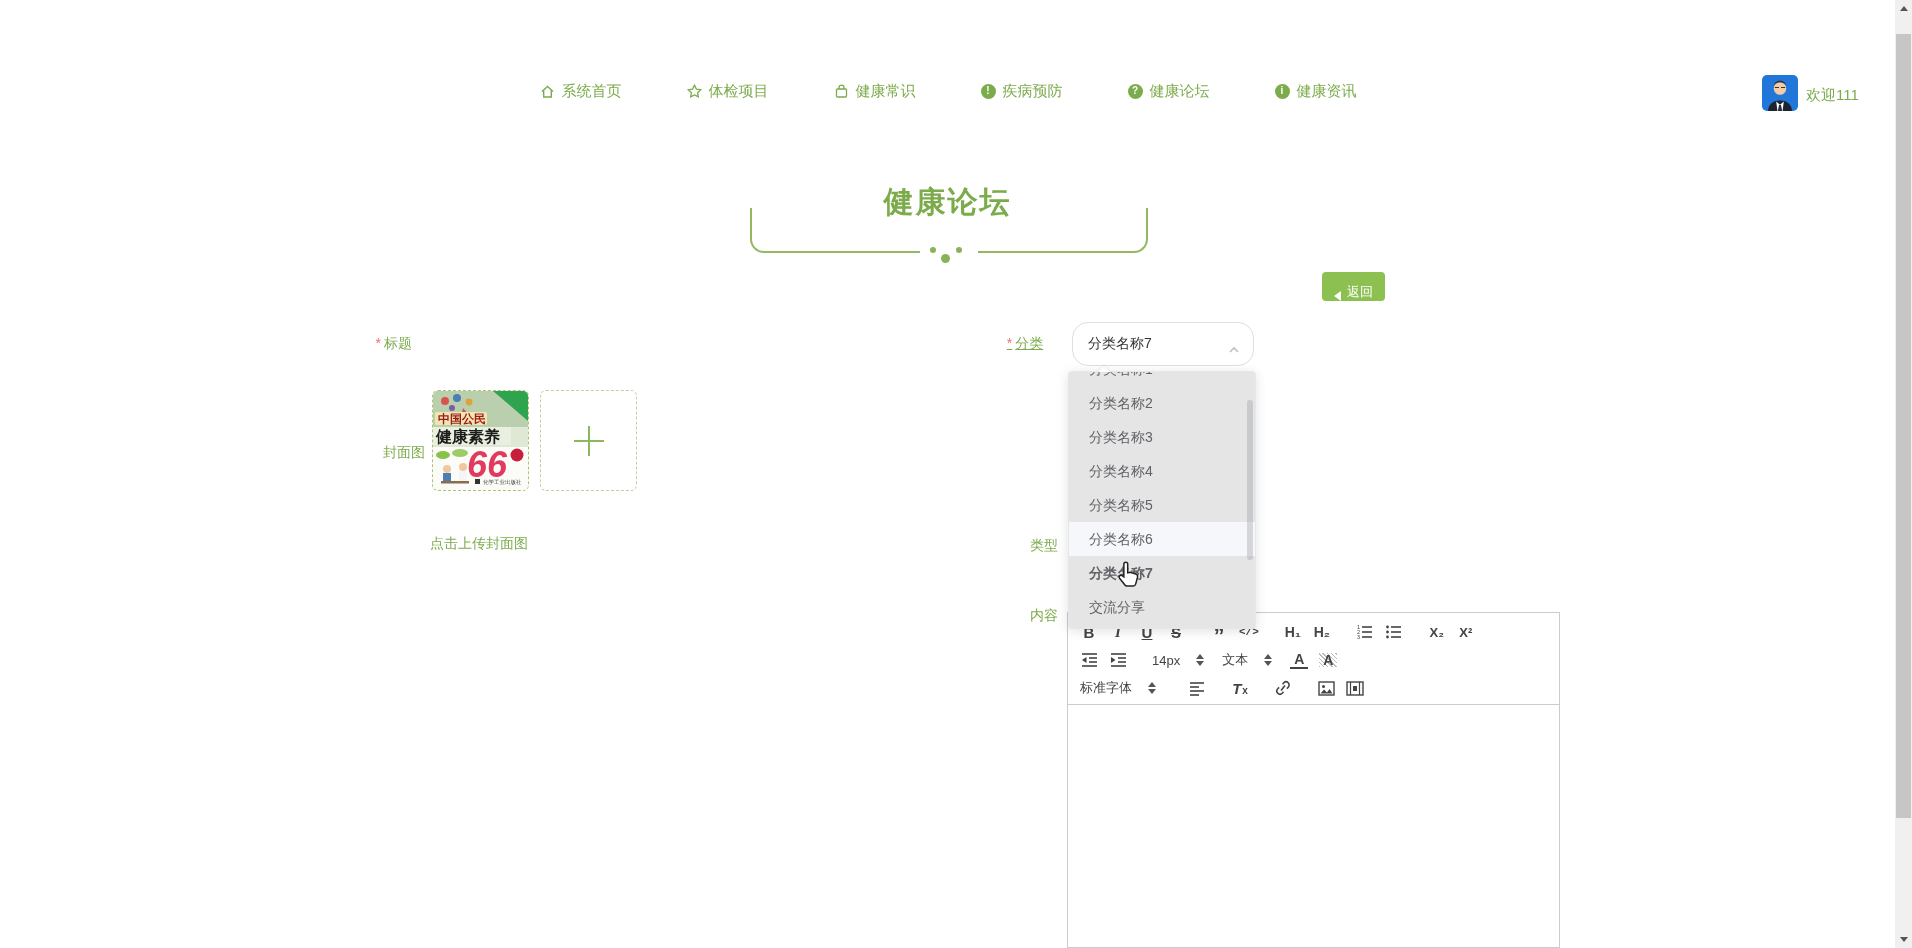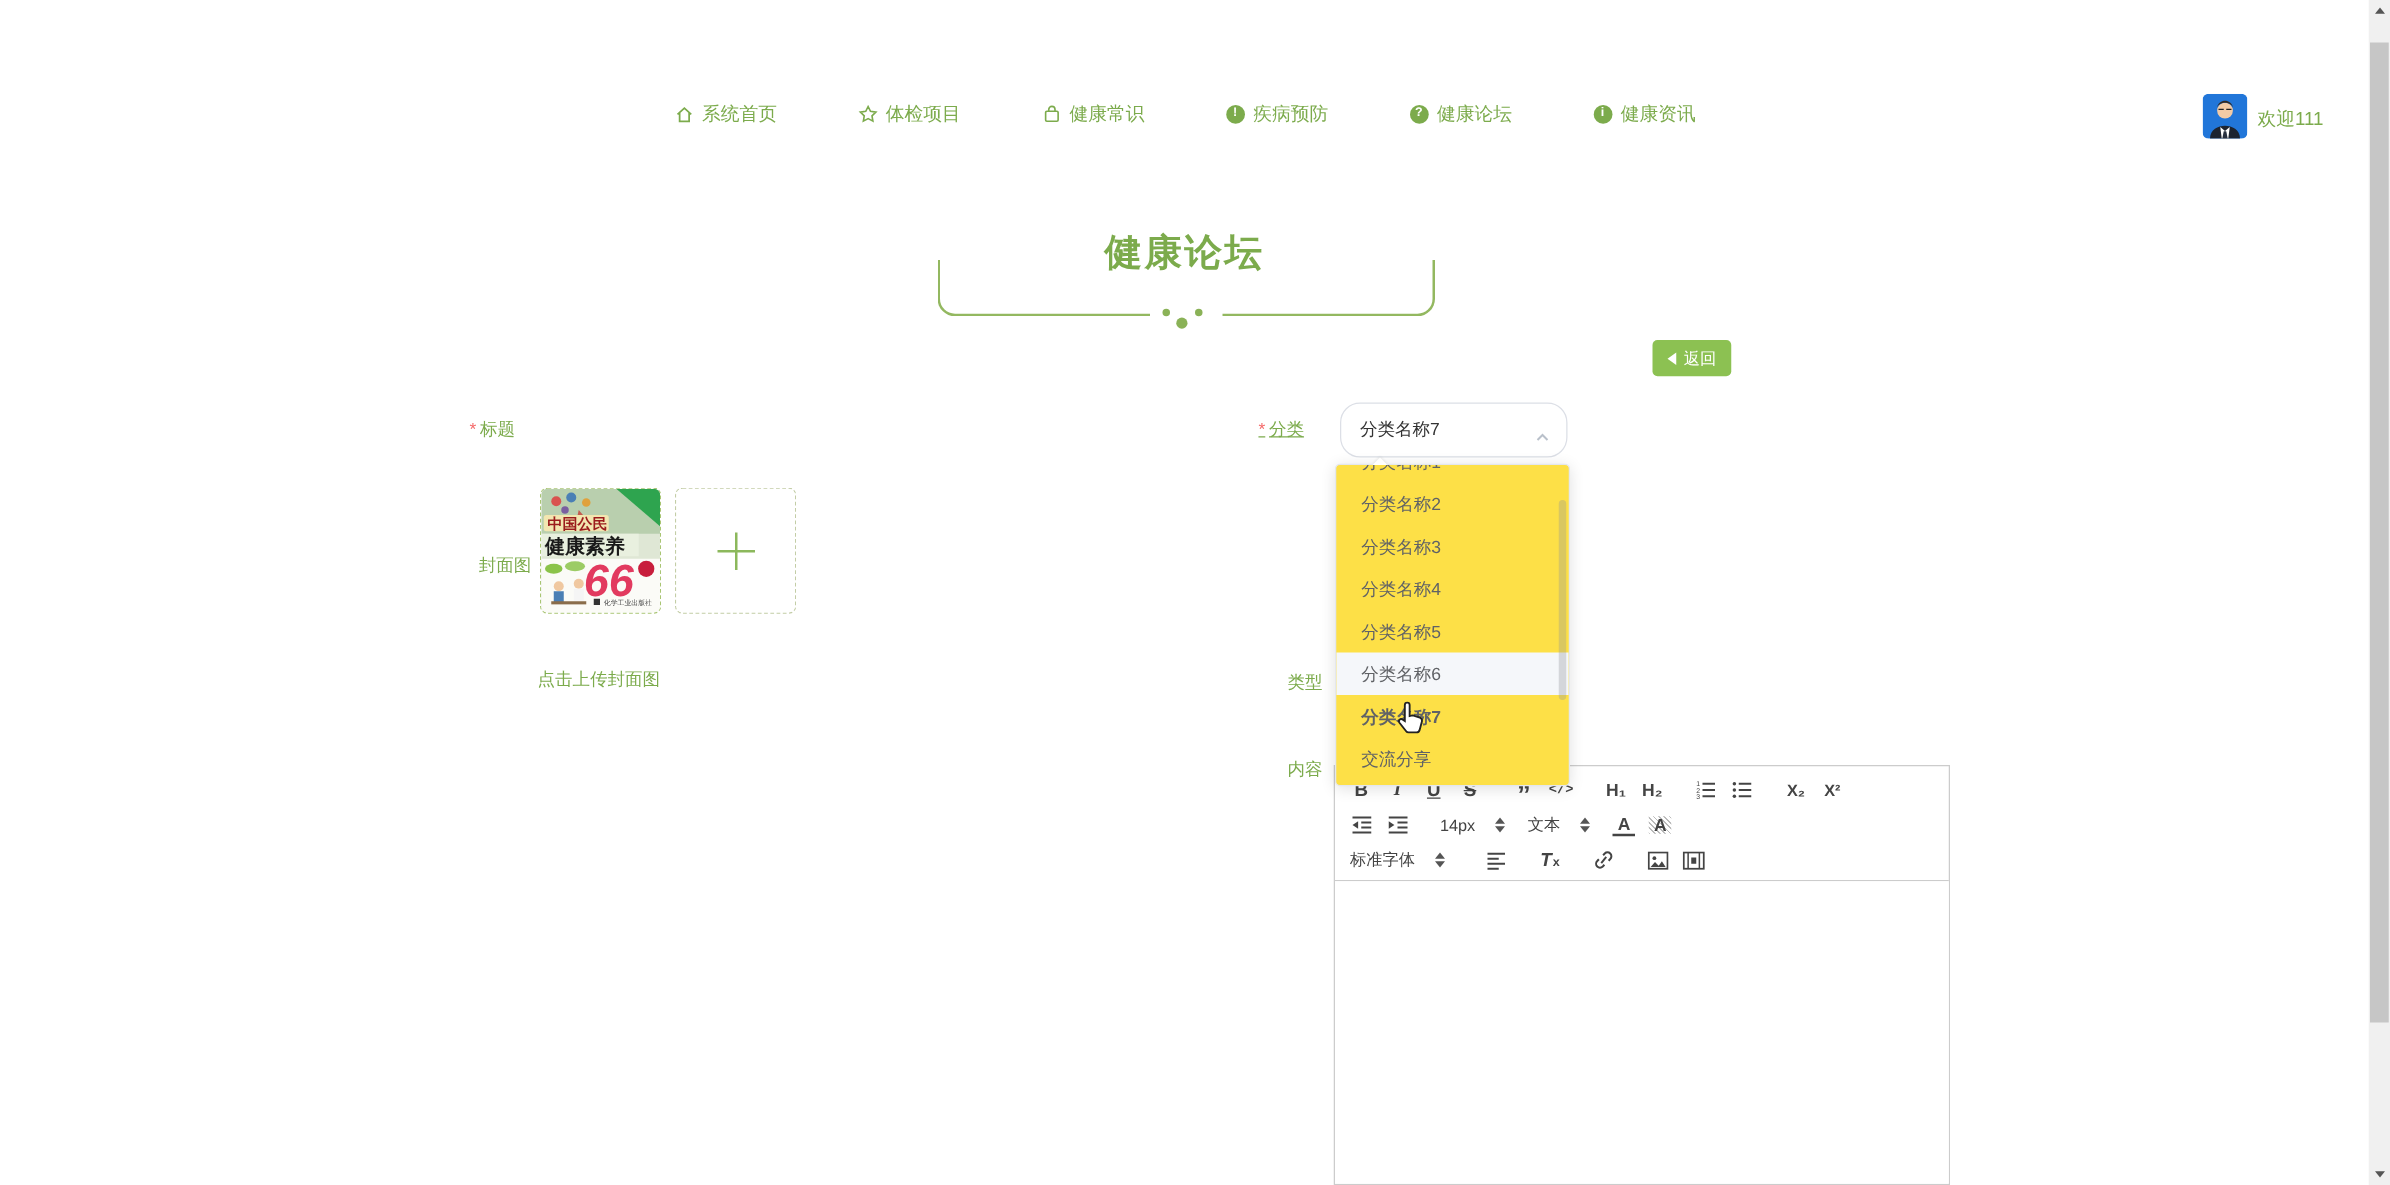--- a/index.html
+++ b/index.html
@@ -36,21 +36,21 @@
              border:2px solid #93b860; border-top:none; border-radius:0 0 14px 14px; }
   .bracket-gap { position:absolute; left:920px; top:249px; width:58px; height:8px; background:#fff; }
   .deco-dot { position:absolute; border-radius:50%; background:#8ab257; }
   .dot-a { left:930px; top:247px; width:6px; height:6px; }
   .dot-b { left:956px; top:247px; width:6px; height:6px; }
   .dot-c { left:941px; top:254px; width:9px; height:9px; }
 
   
   .back-btn { position:absolute; left:1322px; top:272px; height:29px; padding:0 12px;
               background:#8cc152; border:none; border-radius:4px; color:#fff; font-size:13px;
-              display:flex; align-items:center; gap:6px; cursor:pointer; }
+              display:flex; align-items:flex-end; gap:6px; cursor:pointer; }
   .back-tri { width:0; height:0; border-top:5px solid transparent; border-bottom:5px solid transparent; border-right:7px solid #fff; }
 
   
   .f-label { position:absolute; font-size:14px; color:#7cab4c; }
   .req { color:#f56c6c; margin-right:3px; }
   .lbl-title    { left:332px;  top:335px; width:80px; text-align:right; }
   .lbl-category { left:985px;  top:335px; width:80px; text-align:center;text-decoration:underline; }
   .lbl-cover    { left:383px;  top:404px;margin-top:40px; }
   .lbl-type     { left:1030px; top:537px; }
   .lbl-content  { left:1030px; top:607px; }
@@ -94,21 +94,21 @@
   .g-cleanT { font-weight:700; font-style:italic; font-size:15px; }
   .g-cleanx { font-weight:700; font-size:10px; margin-left:1px; align-self:flex-end; }
   .picker { display:inline-flex; align-items:center; color:#444; font-size:13px; cursor:pointer; margin-right:18px; }
   .updown { display:inline-flex; flex-direction:column; gap:2px; margin-left:16px; }
   .updown i { display:block; width:0; height:0; border-left:4px solid transparent; border-right:4px solid transparent; }
   .updown .up { border-bottom:5px solid #555; }
   .updown .dn { border-top:5px solid #555; }
   .editor-body { height:242px; background:#fff; cursor:text; }
 
   
-  .panel { position:absolute; left:1068px; top:371px; width:188px; height:258px; background:#fde047;
+  .panel { position:absolute; left:1068px; top:371px; width:188px; height:258px; background:#e5e5e5;
            border:1px solid #e4e7ed; border-radius:4px; box-shadow:0 2px 12px rgba(0,0,0,.12);
            z-index:10; overflow:hidden; }
   .panel-arrow { position:absolute; left:1098px; top:360px; width:0; height:0; z-index:11;
                  border:6px solid transparent; border-bottom:6px solid #fff;
                  filter:drop-shadow(0 -1px 1px rgba(0,0,0,.08)); }
   .panel ul { list-style:none; margin-top:-20px; }
   .panel li { height:34px; line-height:34px; padding:0 20px; font-size:14px; color:#606266;
               white-space:nowrap; cursor:pointer; }
   .opt-hover { background:#f5f7fa; }
   .opt-selected { color:#409eff; font-weight:700; }

